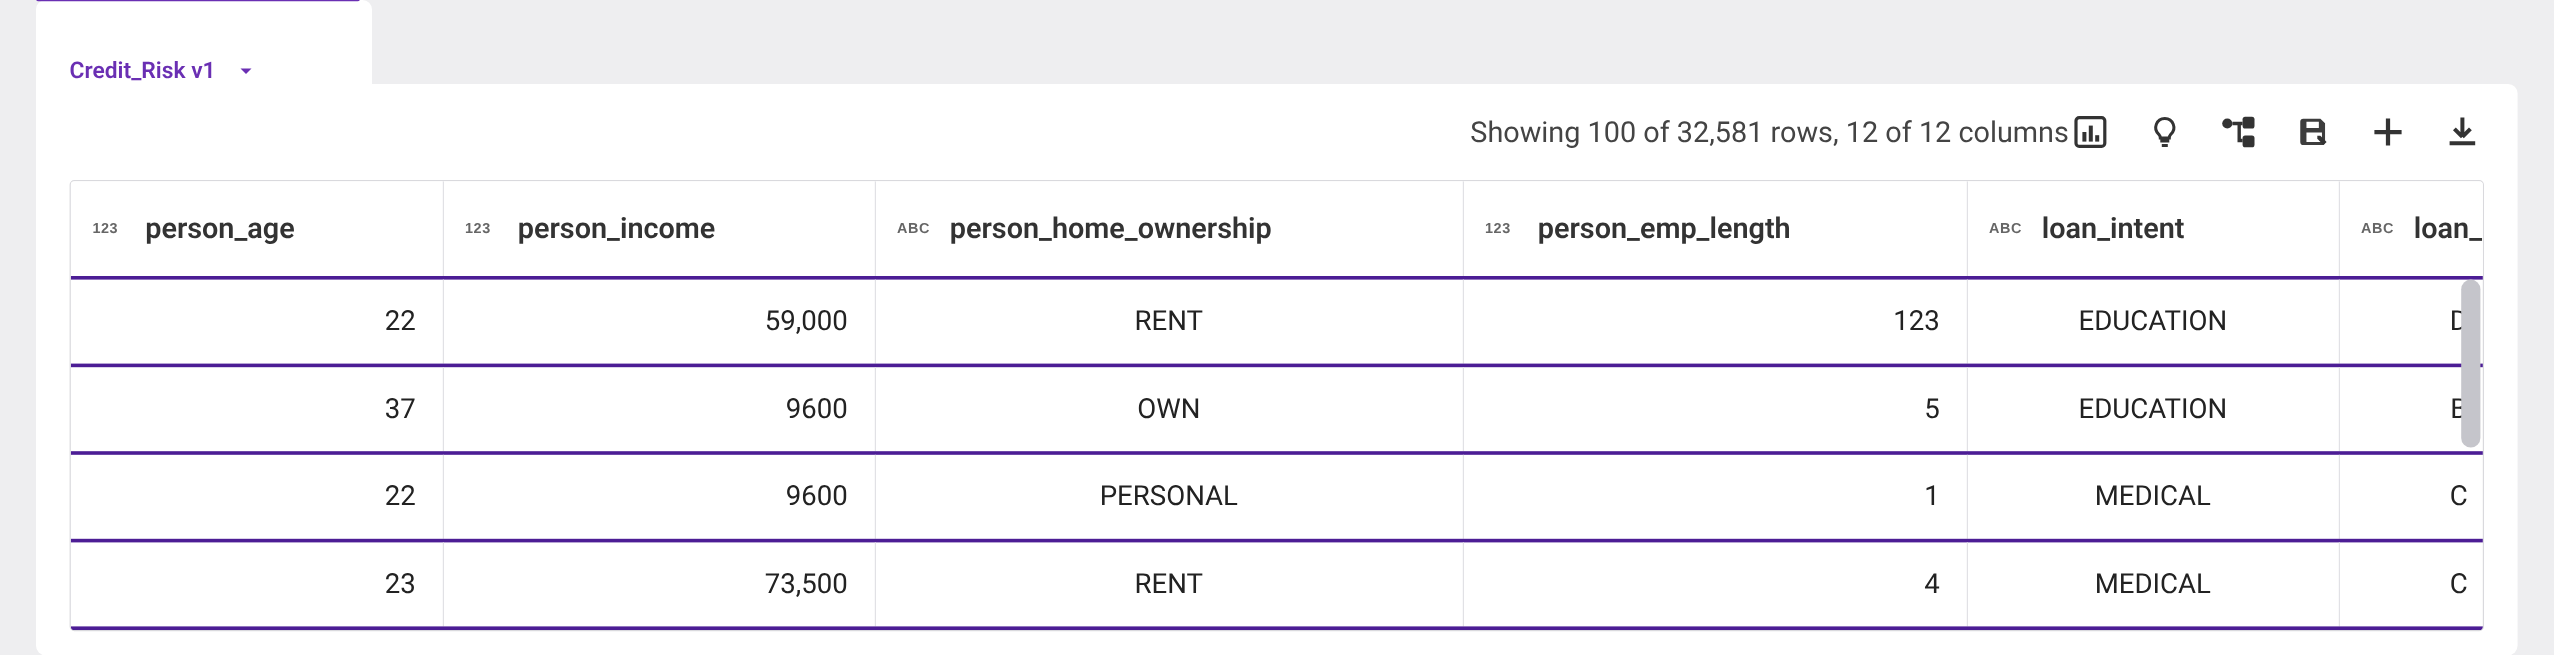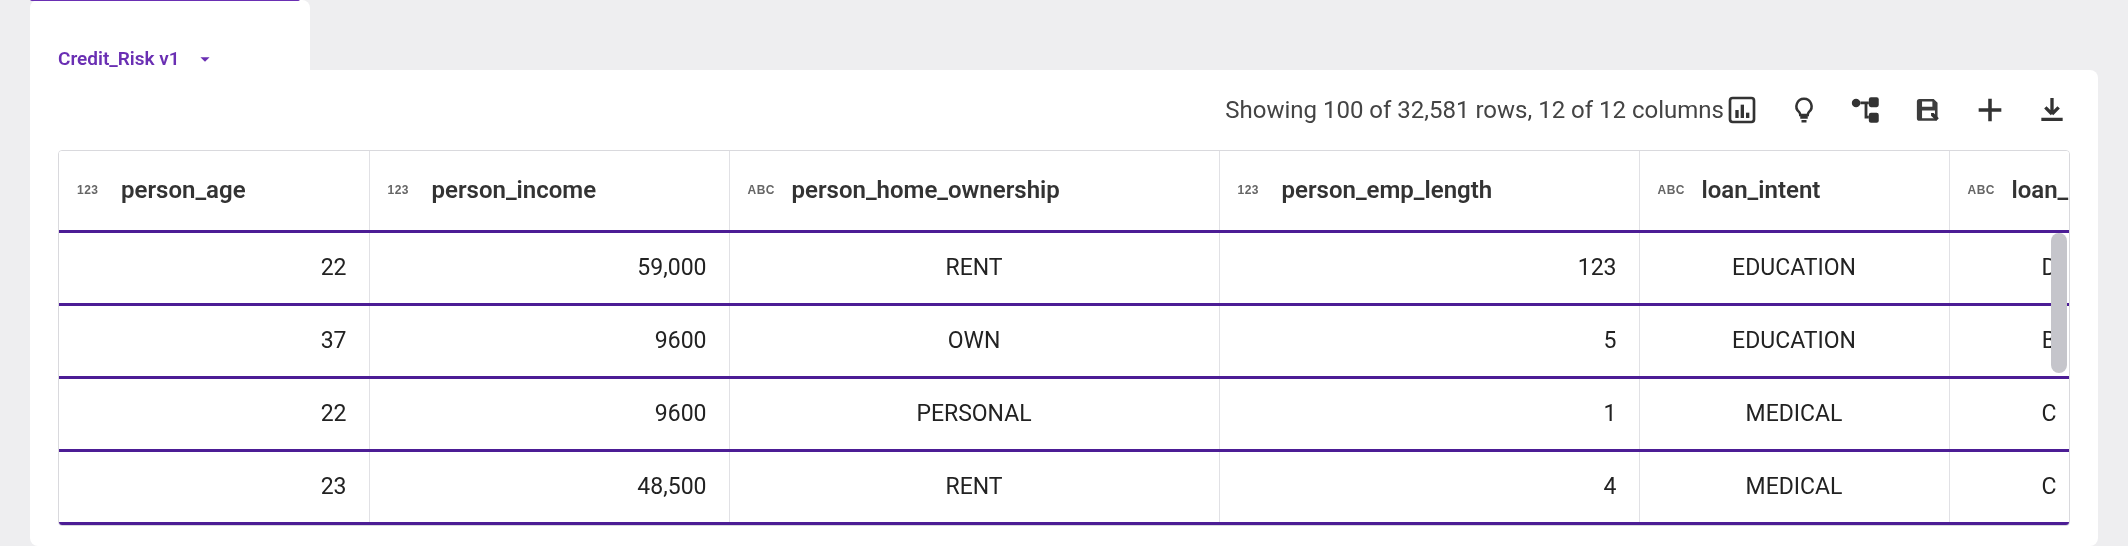--- a/index.html
+++ b/index.html
@@ -287,21 +287,21 @@
               </td>
               <td>
                 <span class="cell-txt">C</span>
               </td>
             </tr>
             <tr>
               <td>
                 <span class="cell-num">23</span>
               </td>
               <td>
-                <span class="cell-num">48,500</span>
+                <span class="cell-num">73,500</span>
               </td>
               <td>
                 <span class="cell-txt">RENT</span>
               </td>
               <td>
                 <span class="cell-num">4</span>
               </td>
               <td>
                 <span class="cell-txt">MEDICAL</span>
               </td>

